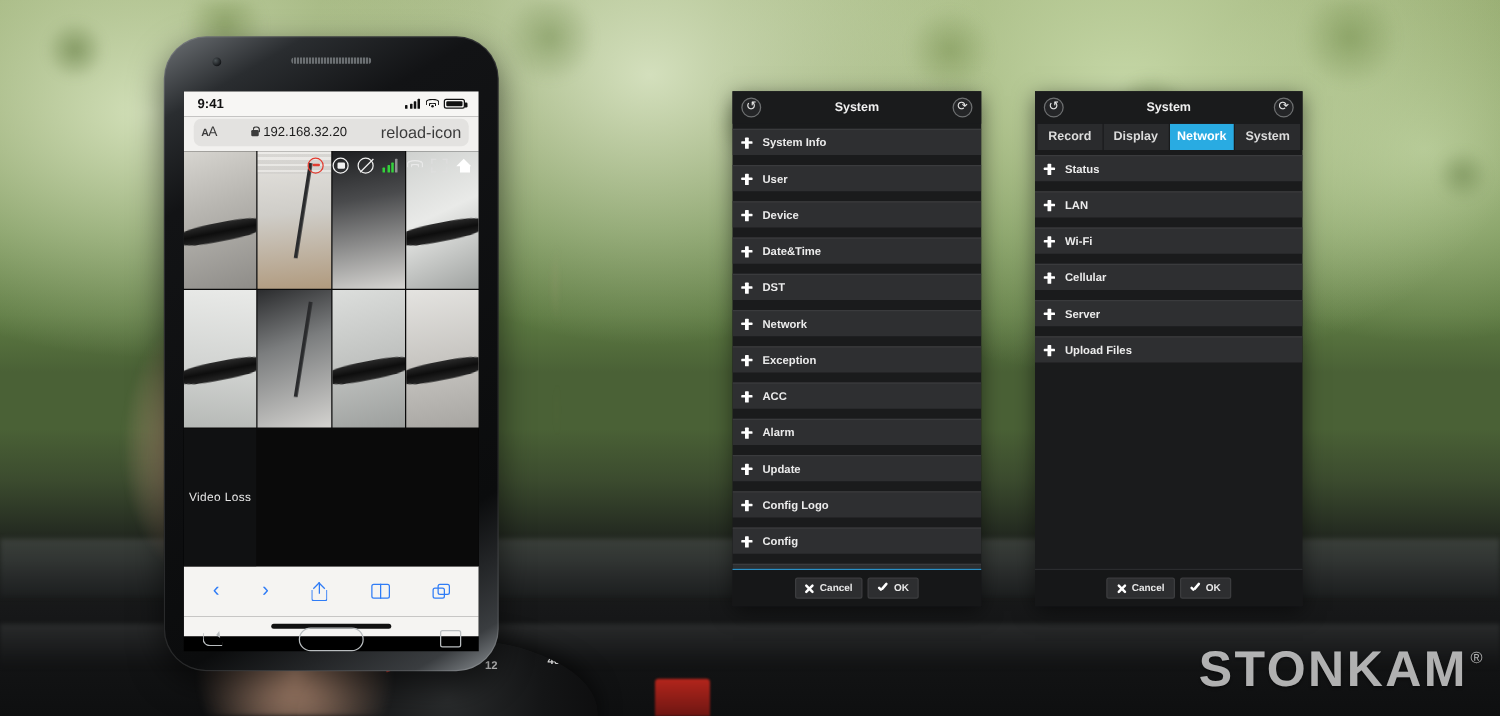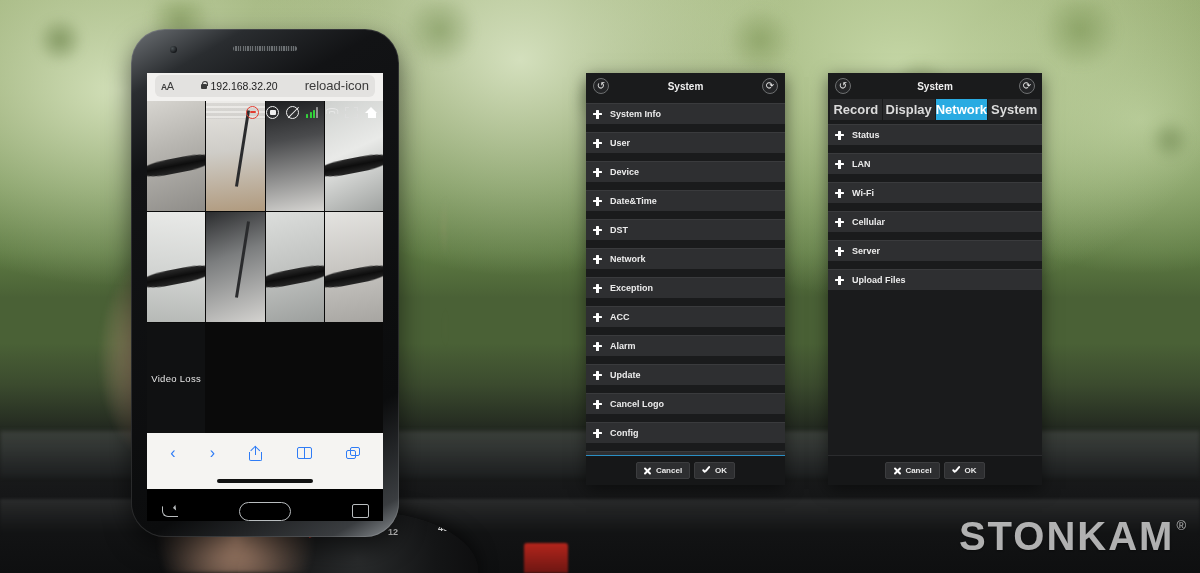--- a/index.html
+++ b/index.html
@@ -283,21 +283,21 @@
   .hdr-btn {
     width: 16px; height: 16px; border-radius: 50%;
     border: 1px solid #6d6f70; background: #242527;
     display: flex; align-items: center; justify-content: center;
     font-size: 10px; color: #e7e7e7; line-height: 1; z-index: 2;
   }
 
   .tabbar { display: flex; height: 21px; flex: 0 0 21px; background: #1a1b1c; gap: 1px; padding: 0 2px; }
   .tab {
     flex: 1; display: flex; align-items: center; justify-content: center;
-    font-size: 13px; font-weight: bold; color: #dcdcdc; background: #2a2b2d;
+    font-size: 10px; font-weight: bold; color: #dcdcdc; background: #2a2b2d;
   }
   .tab.active { background: #29abe2; color: #fff; }
 
   .panel-list { flex: 1; overflow: hidden; padding-top: 4px; }
   .list-row {
     height: 21px; margin-bottom: 8px; background: #2e2f31;
     display: flex; align-items: center; gap: 8px; padding-left: 7px;
     border-top: 1px solid #3a3b3d;
   }
   .plus {
@@ -365,20 +365,39 @@
     <span class="gauge-num" style="left:200px;top:12px">40</span>
   </div>
   <div class="bg-hand"></div>
 
   <div id="phone">
     <div class="earpiece"></div>
     <div class="frontcam"></div>
 
     <div id="screen">
 
+      <div class="ios-status">
+        <span>9:41</span>
+        <span class="right">
+          <span class="sig-bars">
+              <i></i>
+              <i></i>
+              <i></i>
+              <i></i>
+            </span>
+          <span class="wifi-ico">
+              <span></span>
+              <span></span>
+              <span></span>
+            </span>
+          <span class="batt">
+              <i></i>
+            </span>
+        </span>
+      </div>
 
       <div class="ios-urlbar">
         <div class="url-pill">
           <span class="aa-btn"><b>A</b>A</span>
           <span class="url-mid">
             <span class="lock"></span>
             <span>192.168.32.20</span>
           </span>
           <span class="reload">reload-icon</span>
         </div>
@@ -505,21 +524,21 @@
       <div class="list-row">
           <span class="plus"></span>
           <span class="row-label">Alarm</span>
         </div>
       <div class="list-row">
           <span class="plus"></span>
           <span class="row-label">Update</span>
         </div>
       <div class="list-row">
           <span class="plus"></span>
-          <span class="row-label">Cancel Logo</span>
+          <span class="row-label">Config Logo</span>
         </div>
       <div class="list-row">
           <span class="plus"></span>
           <span class="row-label">Config</span>
         </div>
       <div class="list-row"></div>
     </div>
     <div class="panel-foot">
       <span class="pbtn">
           <span class="x-ico"></span>

